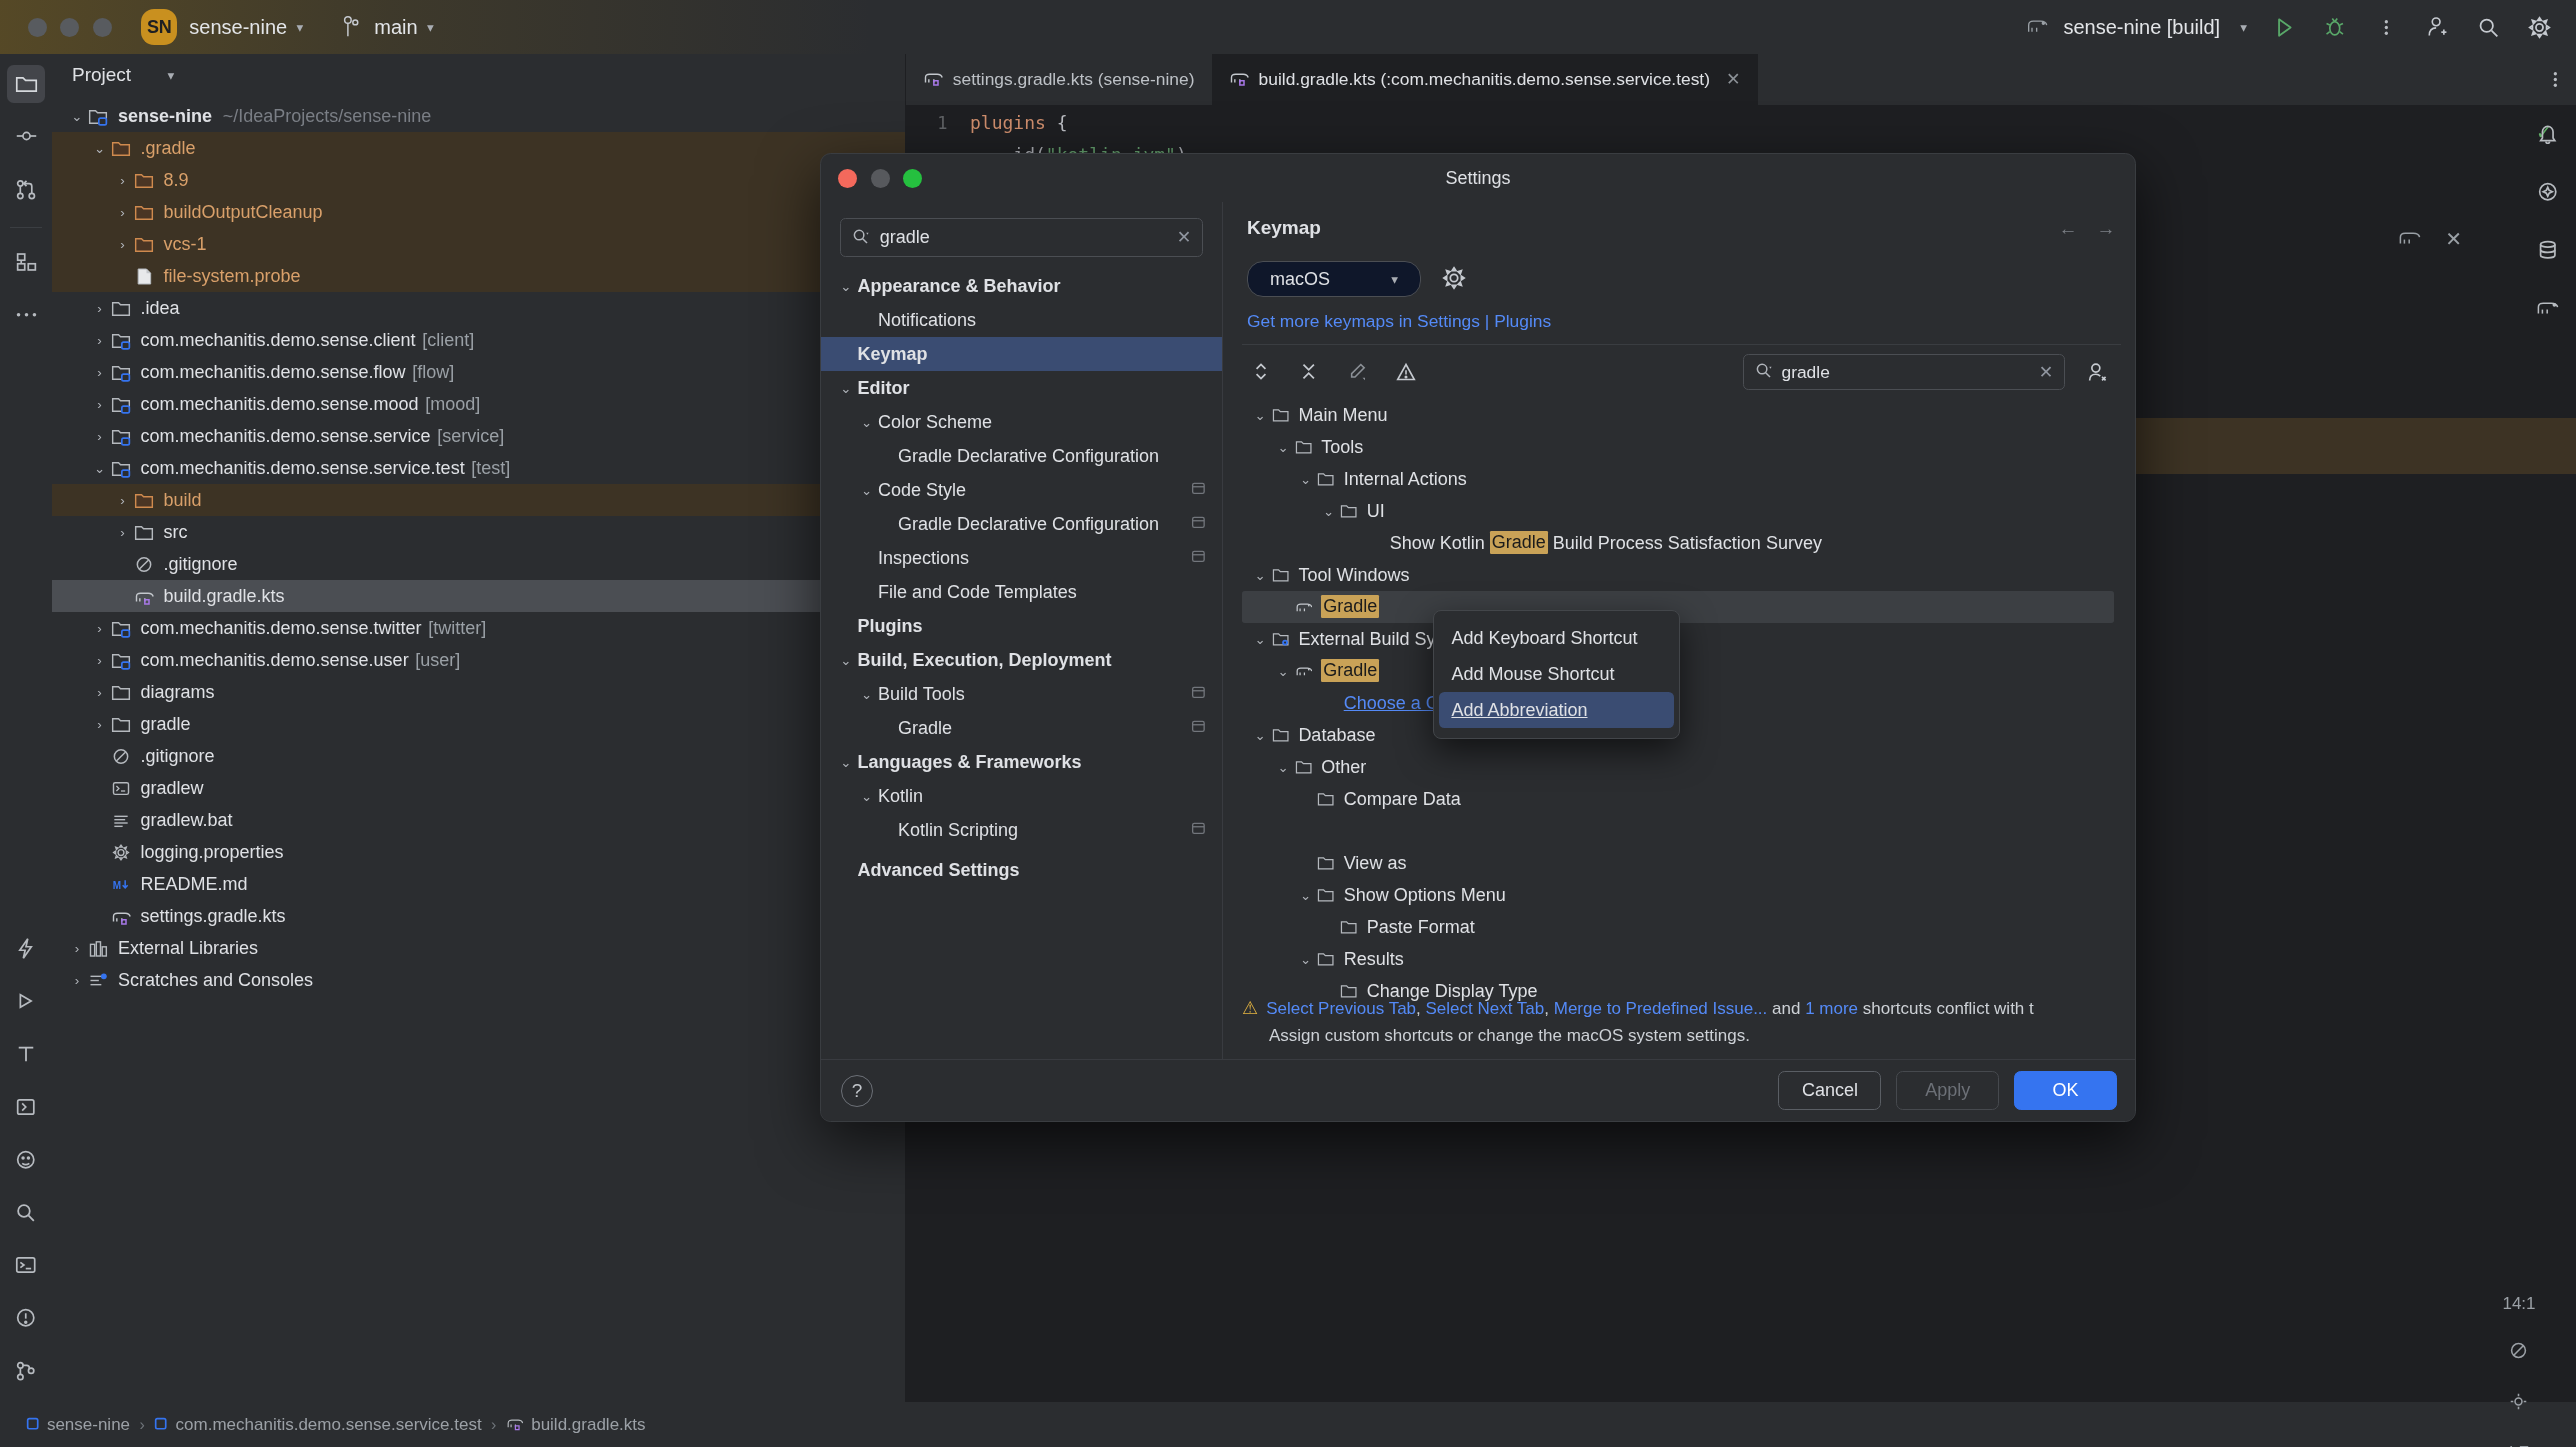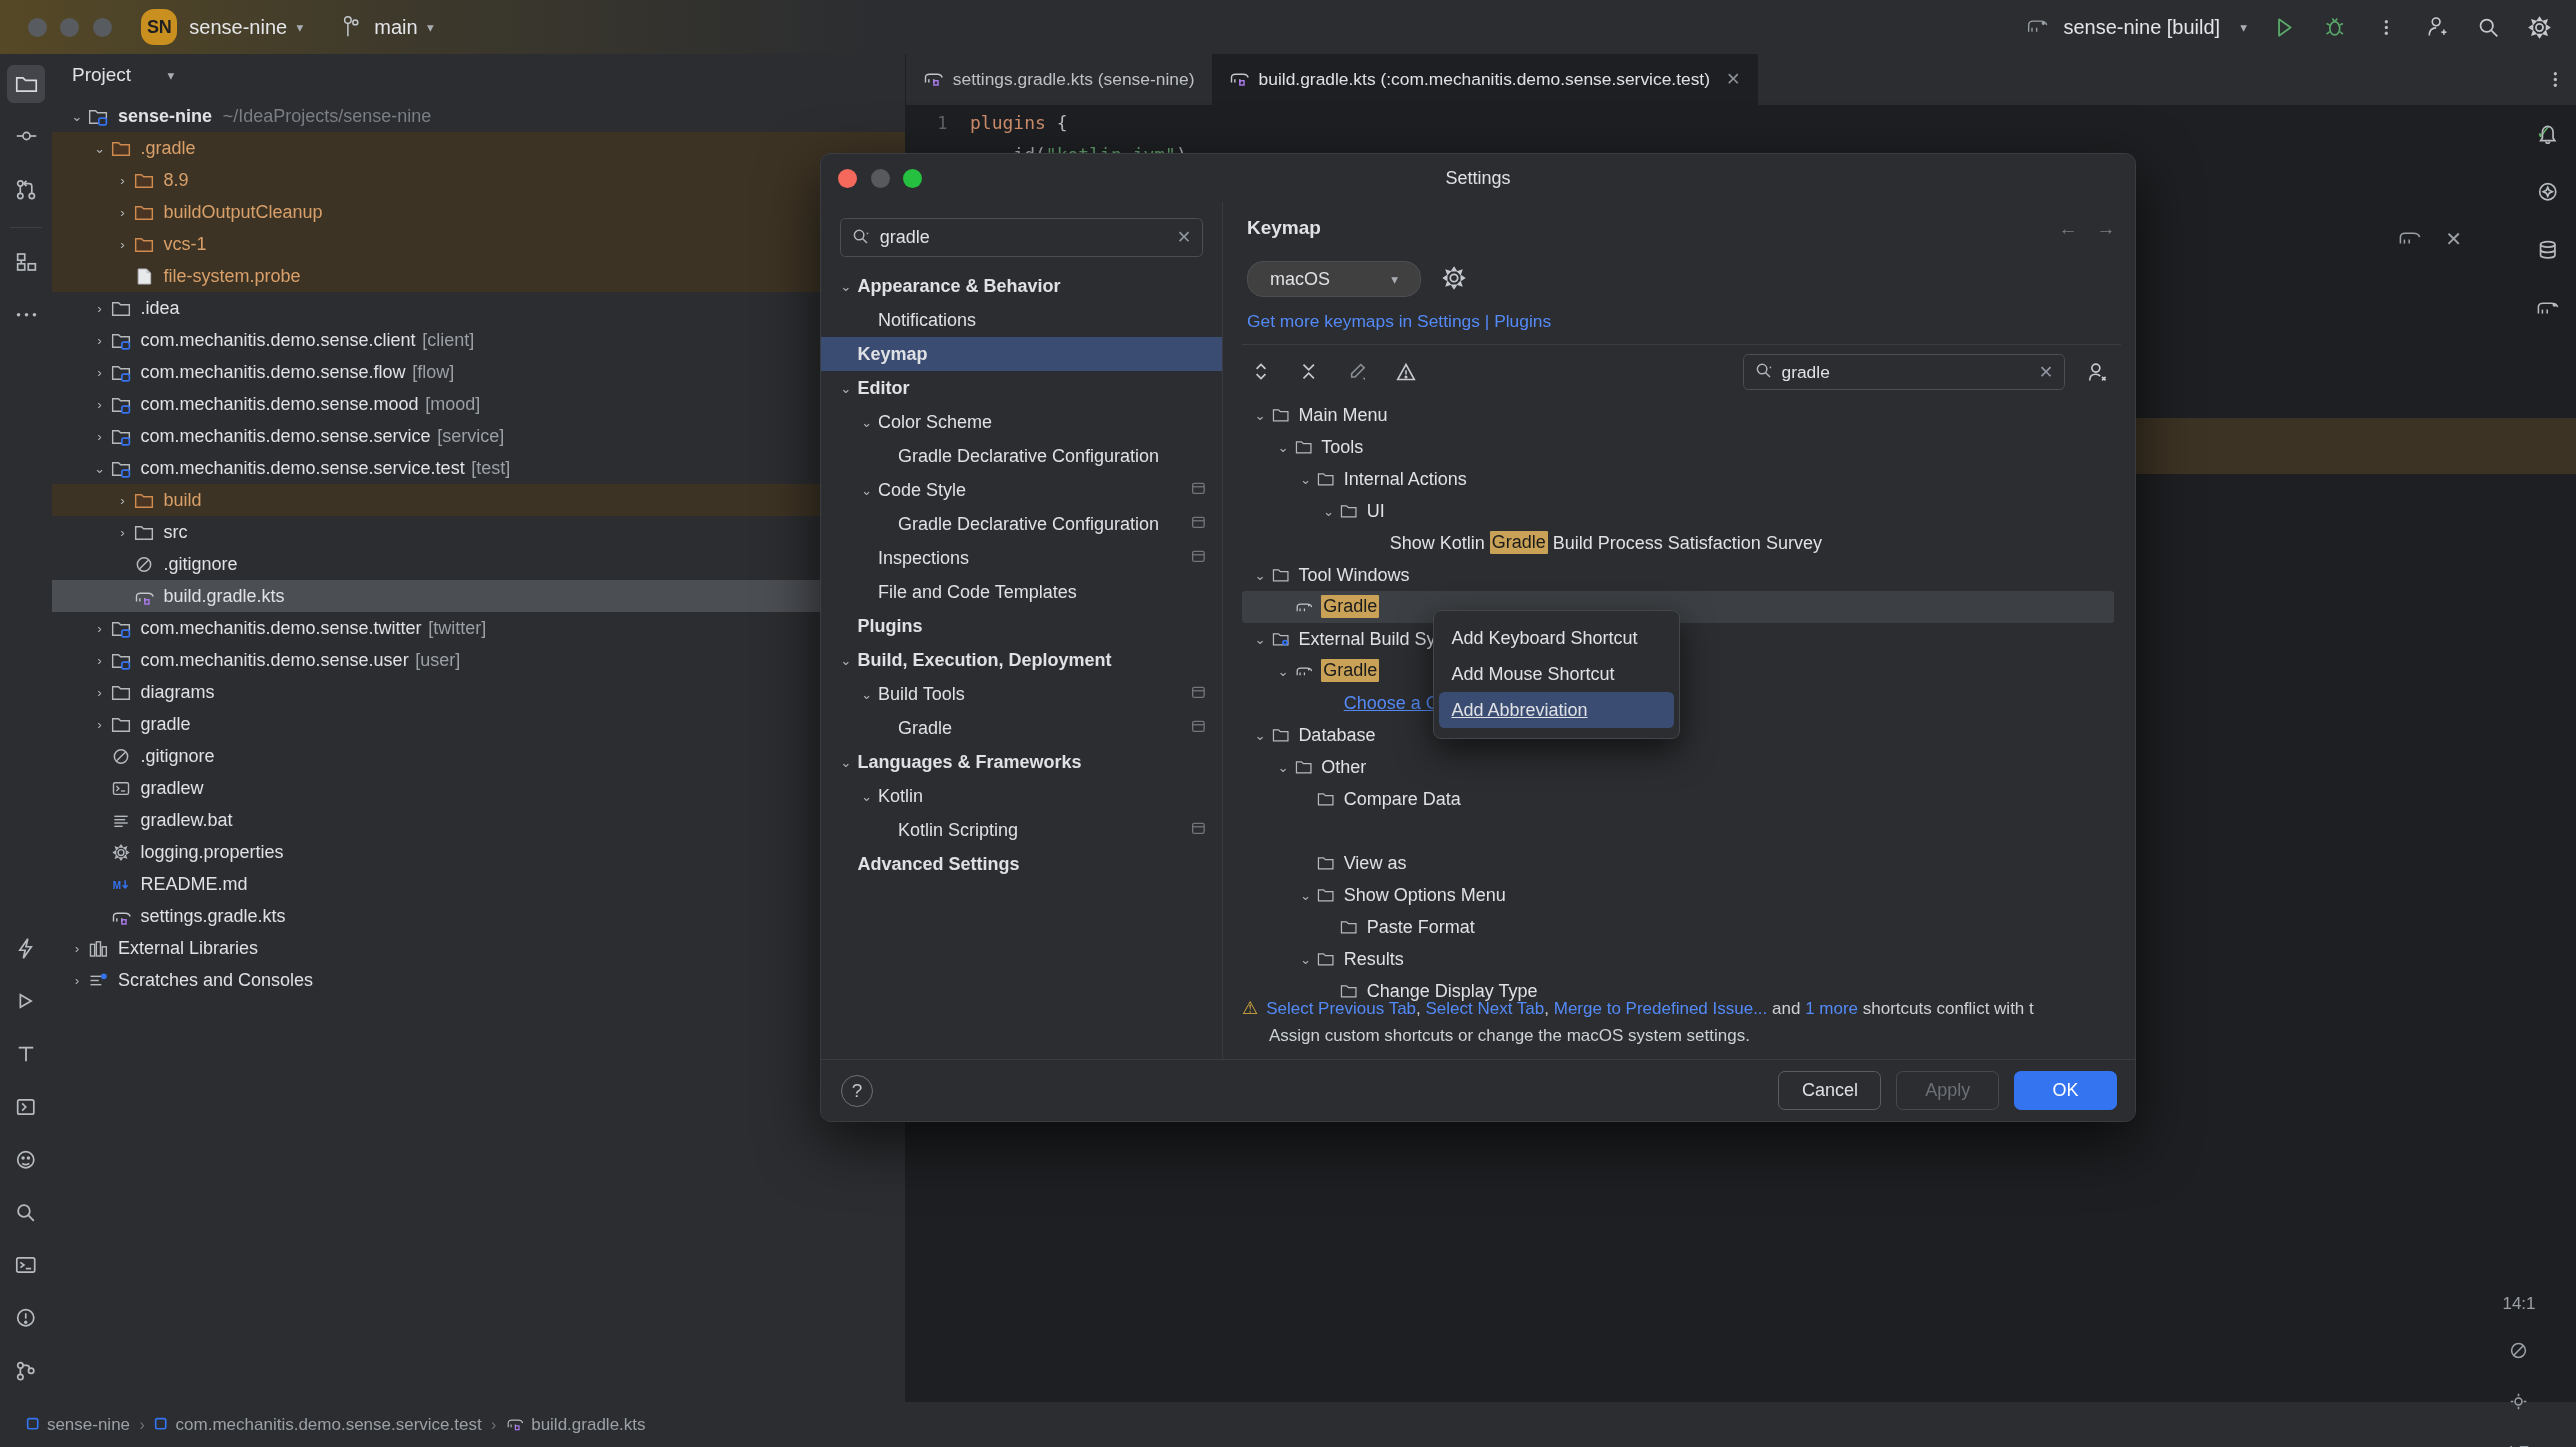--- a/index.html
+++ b/index.html
@@ -133,21 +133,21 @@
   .srow.sel { background:#3a4c72; }
   .srow .twist2 { width:23px; text-align:center; color:#b0b4ba; font-size:13.4px; flex:none;}
   .srow .slabel { white-space:nowrap; }
   .srow .slabel.b { font-weight:bold; }
   .srow .badge { position:absolute; right:16px; color:#72767c; font-size:14.8px;}
 
   .kmtitle { font-size:19px; font-weight:bold; color:#dfe1e5; position:absolute; left:24px; top:14.8px;}
   .nav-arrows { position:absolute; right:21.5px; top:16px; display:flex; gap:19px; color:#7d8187; font-size:19px;}
   .kmselect {
     position:absolute; left:24px; top:59px; width:174px; height:36px;
-    background:#404040; border:0.7px solid #4b4e53; border-radius:16px;
+    background:#0f172a; border:0.7px solid #4b4e53; border-radius:16px;
     display:flex; align-items:center; padding:0 22px; font-size:18px; color:#dfe1e5; cursor:pointer;
   }
   .kmselect .cv { margin-left:auto; color:#a9adb3; font-size:13.4px;}
   .gear-btn { position:absolute; left:215px; top:60px; width:32px; height:32px; display:flex; align-items:center; justify-content:center; cursor:pointer;}
   .kmlink { position:absolute; left:24px; top:109px; font-size:17.4px; color:#548af7; cursor:pointer;}
   .kmlink .sep { color:#548af7; }
   .divider { position:absolute; left:19px; top:142px; width:879px; height:0.7px; background:#3a3d41;}
 
   .km-toolbar { position:absolute; left:24px; top:156px; display:flex; gap:21.5px; align-items:center;}
   .km-tb-btn { width:27px; height:27px; display:flex; align-items:center; justify-content:center; cursor:pointer;}
@@ -866,21 +866,21 @@
               <span class="slabel">Kotlin</span>
             </div>
             <div class="srow" style="padding-left: 54px;">
               <span class="twist2"></span>
               <span class="slabel">Kotlin Scripting</span>
               <span class="badge"><svg width="14.8" height="14.8" viewBox="0 0 18 18" fill="none" stroke="#72767c" stroke-width="1.6">
                   <rect x="2" y="3" width="14" height="12" rx="2"></rect>
                   <line x1="2" y1="7" x2="16" y2="7"></line>
                 </svg></span>
             </div>
-            <div class="srow" style="padding-left: 13.4px;">
+            <div class="srow" style="padding-left: 13.4px; align-items: flex-end;">
               <span class="twist2"></span>
               <span class="slabel b">Advanced Settings</span>
             </div>
           </div>
       </div>
 
       <div class="dlg-right">
         <div class="kmtitle">Keymap</div>
         <div class="nav-arrows">
           <span>←</span>

